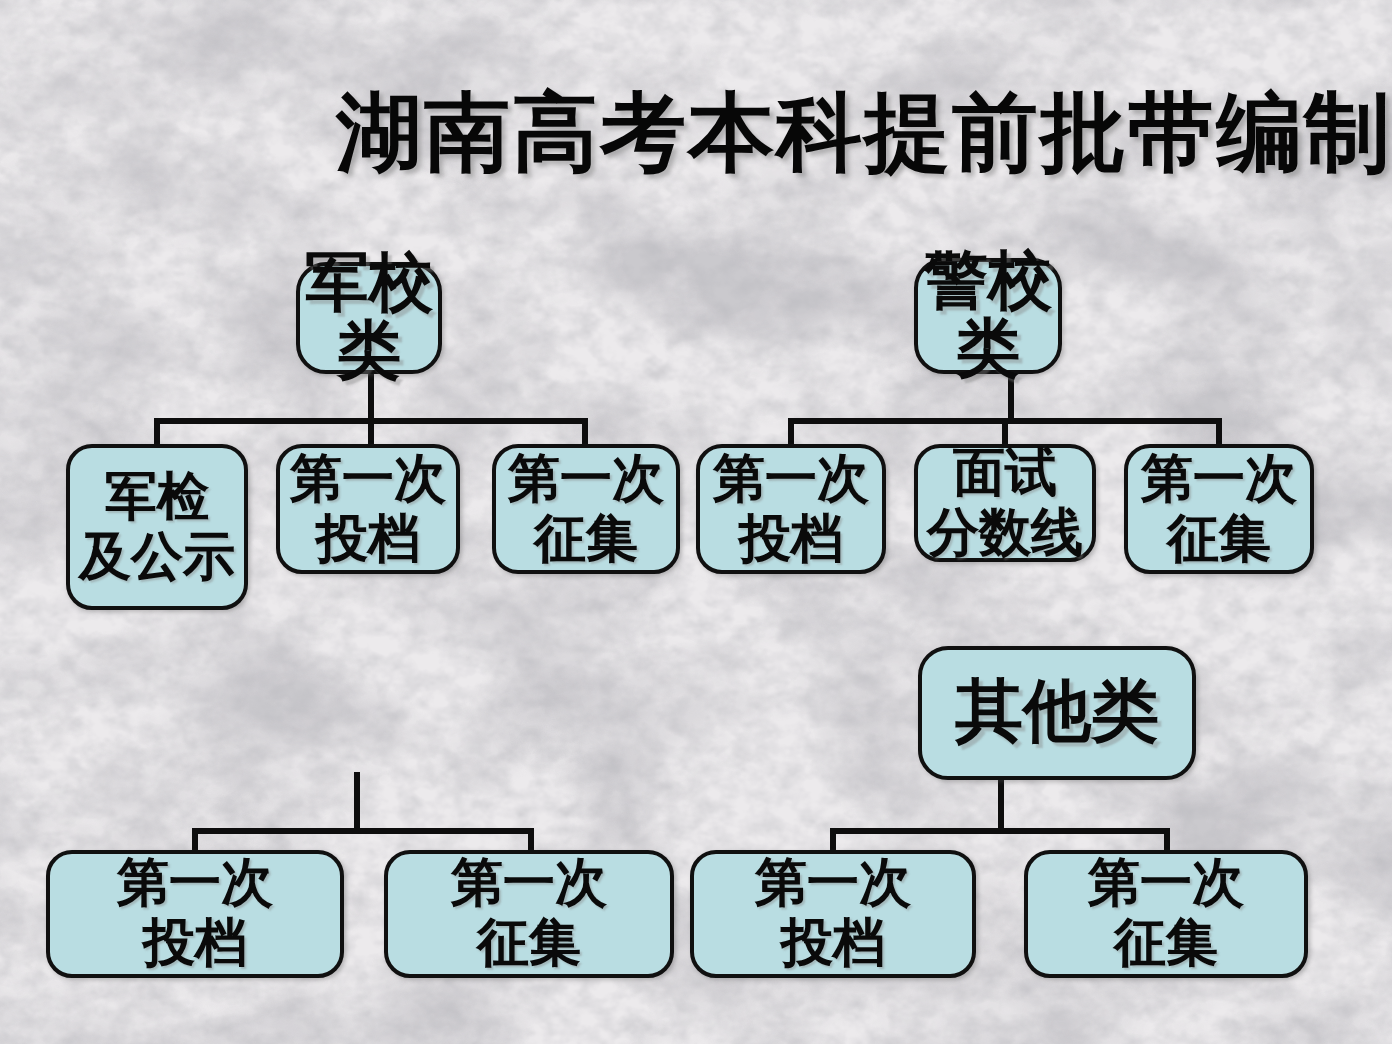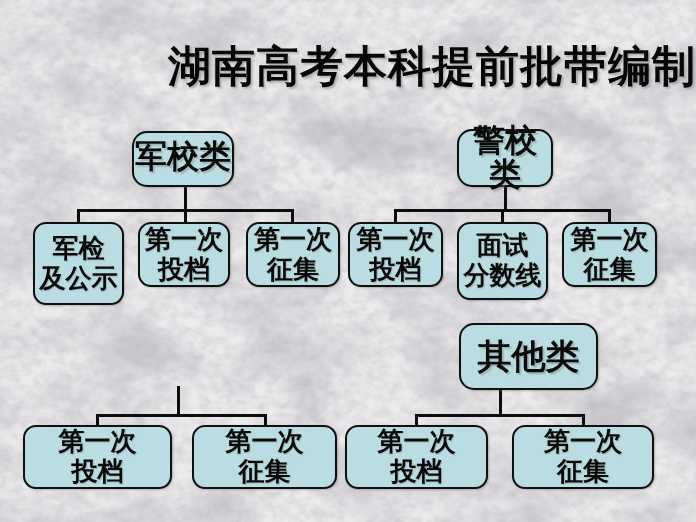--- a/index.html
+++ b/index.html
@@ -88,32 +88,32 @@
         <feColorMatrix type="matrix" values="0 0 0 0 0.45  0 0 0 0 0.45  0 0 0 0 0.48  0.9 0.9 0.9 0 -1.1"></feColorMatrix>
       </filter>
     </defs>
     <rect width="696" height="522" fill="#eceaec"></rect>
     <rect width="696" height="522" filter="url(#veins)" opacity="0.85"></rect>
     <rect width="696" height="522" filter="url(#grain)" opacity="0.45"></rect>
   </svg>
 
   <h1 class="title">湖南高考本科提前批带编制</h1>
 
-  <div class="node parent" style="left:132px; top:131px; width:102px; height:56px;font-family:Liberation Mono, monospace;">军校类</div>
+  <div class="node parent" style="left:148px; top:131px; width:73px; height:56px;">军校类</div>
   <div class="node child" style="left:33px; top:222px; width:91px; height:83px;">军检
 及公示</div>
   <div class="node child" style="left:138px; top:222px; width:92px; height:65px;">第一次
 投档</div>
   <div class="node child" style="left:246px; top:222px; width:94px; height:65px;">第一次
 征集</div>
 
-  <div class="node parent" style="left:457px; top:129px; width:96px; height:58px;">警校类</div>
+  <div class="node parent" style="left:457px; top:129px; width:74px; height:58px;">警校类</div>
   <div class="node child" style="left:348px; top:222px; width:95px; height:65px;">第一次
 投档</div>
-  <div class="node child" style="left:457px; top:222px; width:91px; height:78px;">面试
+  <div class="node child" style="left:457px; top:222px; width:91px; height:59px;">面试
 分数线</div>
   <div class="node child" style="left:562px; top:222px; width:95px; height:65px;">第一次
 征集</div>
 
   <div class="node child" style="left:23px; top:425px; width:149px; height:64px;">第一次
 投档</div>
   <div class="node child" style="left:192px; top:425px; width:145px; height:64px;">第一次
 征集</div>
 
   <div class="node parent big" style="left:431px; top:323px; width:139px; height:67px;margin-left:28px;">其他类</div>

